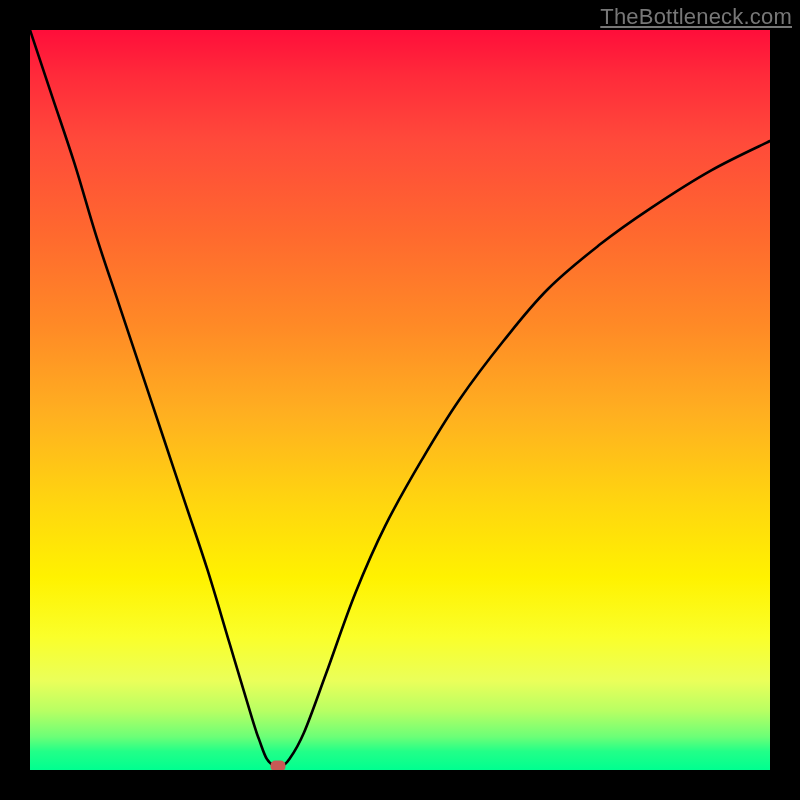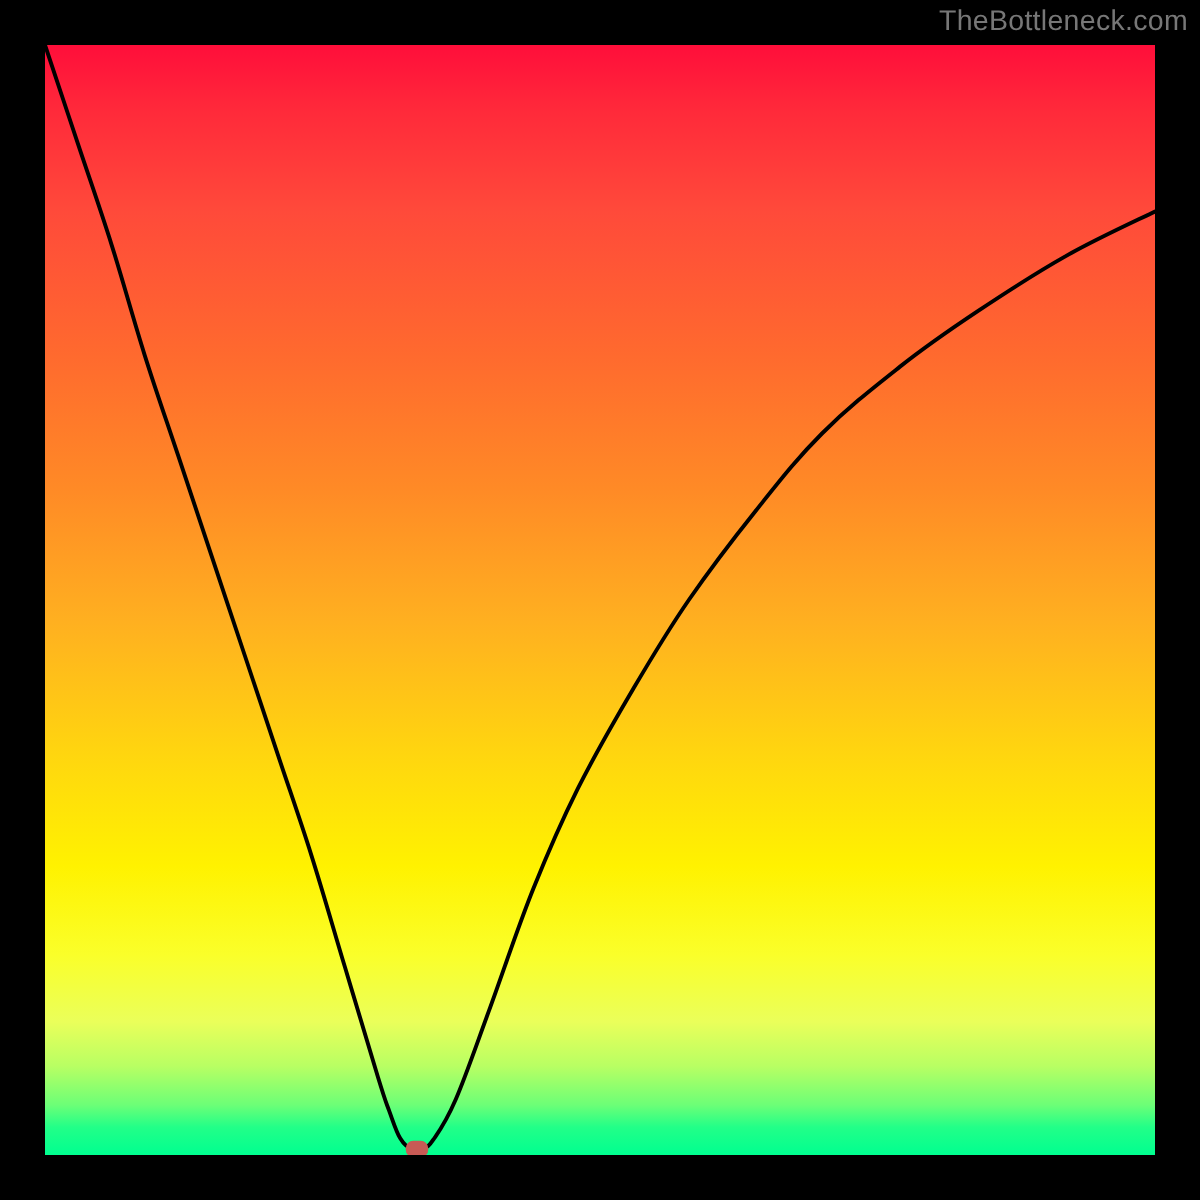--- a/index.html
+++ b/index.html
@@ -63,23 +63,24 @@
     height: 11px;
     border-radius: 5px / 5px;
     background: #c85a55;
     transform: translate(-50%, -50%);
   }
   .watermark {
     position: absolute;
     top: 4px;
     right: 8px;
     color: #777;
-    font-size: 19px;
+    font-size: 22px;
     letter-spacing: 0.2px;
     font-weight: 500;
+    text-decoration: underline;
   }
 </style>
 </head>
 <body>
 
 <div class="frame">
   <div class="plot">
     <div class="gradient"></div>
     <svg class="curve" viewBox="0 0 740 740" preserveAspectRatio="none">
       <path id="curve-path" fill="none" stroke="#000000" stroke-width="2.6" stroke-linejoin="round" stroke-linecap="round" d="M 0.0 0.0 C 4.0 12.0, 14.2 42.6, 22.2 66.6 C 30.2 90.6, 36.4 107.9, 44.4 133.2 C 52.4 158.5, 58.6 181.9, 66.6 207.2 C 74.6 232.5, 80.8 249.8, 88.8 273.8 C 96.8 297.8, 103.0 316.4, 111.0 340.4 C 119.0 364.4, 125.2 383.0, 133.2 407.0 C 141.2 431.0, 147.4 449.6, 155.4 473.6 C 163.4 497.6, 169.6 514.9, 177.6 540.2 C 185.6 565.5, 191.8 587.6, 199.8 614.2 C 207.8 640.8, 216.7 670.9, 222.0 688.2 C 227.3 705.5, 226.7 703.1, 229.4 710.4 C 232.1 717.7, 234.1 724.4, 236.8 728.9 C 239.5 733.4, 241.5 734.4, 244.2 735.6 C 246.9 736.8, 248.9 736.6, 251.6 735.6 C 254.3 734.5, 255.0 735.5, 259.0 729.6 C 263.0 723.8, 267.1 718.5, 273.8 703.0 C 280.5 687.5, 286.7 669.1, 296.0 643.8 C 305.3 618.5, 314.9 589.0, 325.6 562.4 C 336.3 535.8, 343.2 519.8, 355.2 495.8 C 367.2 471.8, 378.9 451.8, 392.2 429.2 C 405.5 406.6, 414.5 391.3, 429.2 370.0 C 443.9 348.7, 457.6 330.8, 473.6 310.8 C 489.6 290.8, 500.7 276.3, 518.0 259.0 C 535.3 241.7, 551.2 229.3, 569.8 214.6 C 588.4 199.9, 601.6 190.9, 621.6 177.6 C 641.6 164.3, 659.5 152.6, 680.8 140.6 C 702.1 128.6, 729.3 116.3, 740.0 111.0"></path>

